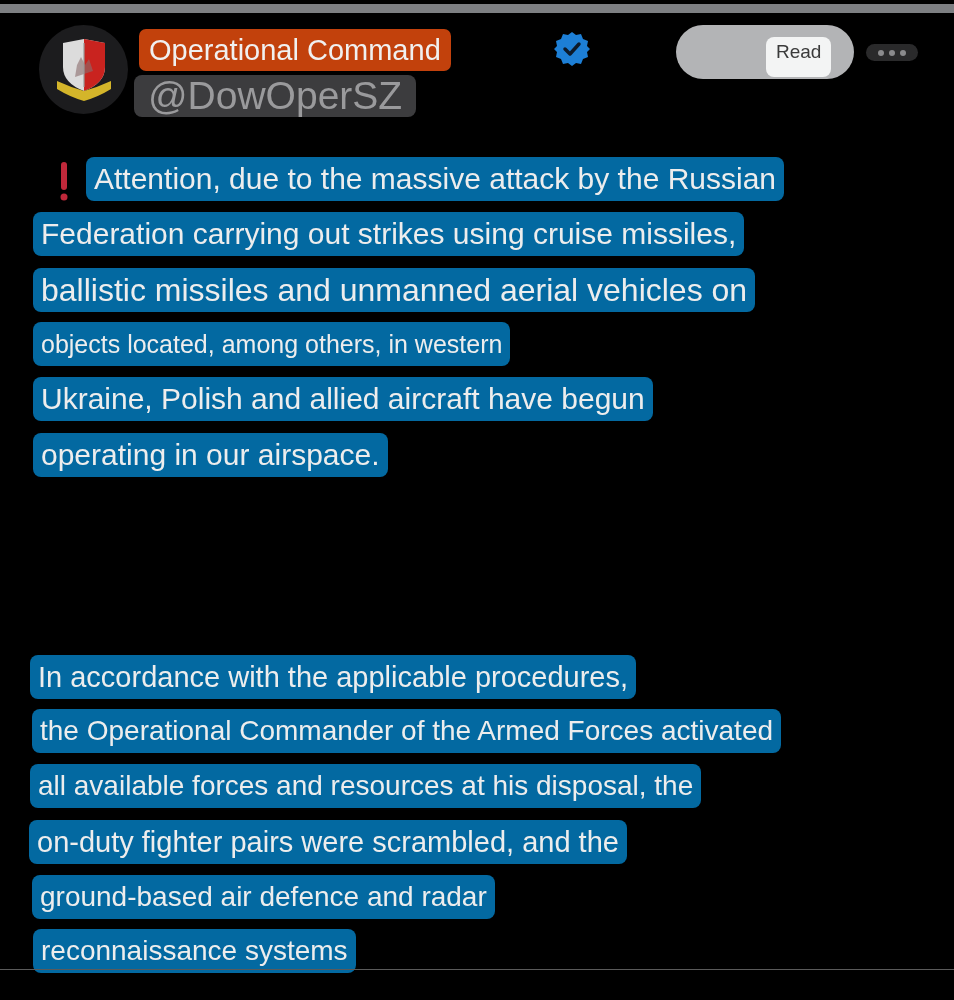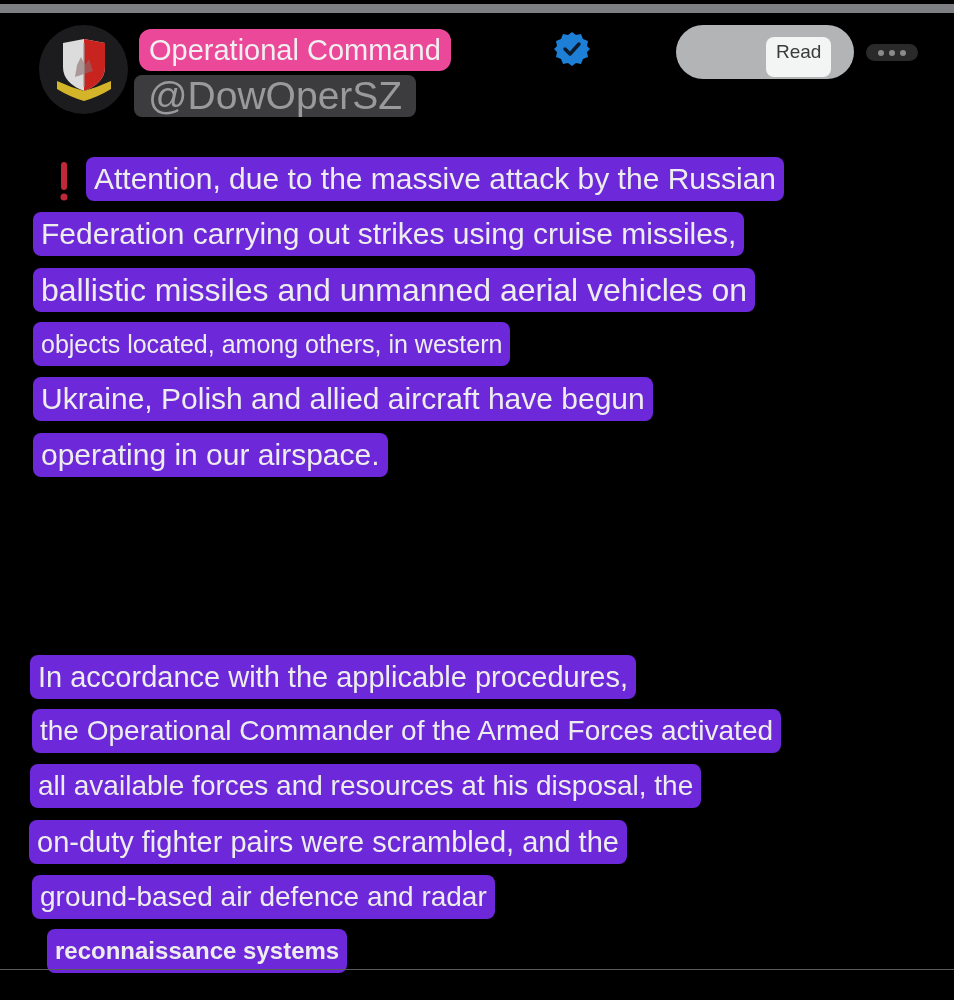--- a/index.html
+++ b/index.html
@@ -8,42 +8,42 @@
     font-family:"Liberation Sans", "DejaVu Sans", sans-serif; color:#ececec;
   }
   .topbar { position:absolute; left:0; top:0; width:954px; height:4px; background:#000; }
   .topstrip { position:absolute; left:0; top:4px; width:954px; height:9px; background:#7d7f82; }
   .avatar {
     position:absolute; left:39px; top:25px; width:89px; height:89px; border-radius:50%;
     background:#1c1c1e; display:flex; align-items:center; justify-content:center;
   }
   .name-pill {
     position:absolute; left:139px; top:29px; height:42px; padding:0 10px;
-    background:#ec4899; border-radius:12px; font-size:29px; line-height:42px; color:#f0f0f0;
+    background:#c2410c; border-radius:7px; font-size:29px; line-height:42px; color:#f0f0f0;
   }
   .handle-pill {
     position:absolute; left:134px; top:75px; height:42px; padding:0 14px;
     background:#3c3c3e; border-radius:8px; font-size:39px; line-height:42px; color:#9a9a9c;
   }
   .verified { position:absolute; left:553px; top:30px; width:38px; height:38px; }
   .read-toggle {
     position:absolute; left:676px; top:25px; width:178px; height:54px; border-radius:27px;
     background:#b3b4b6;
   }
   .read-btn {
     position:absolute; left:766px; top:37px; height:40px; padding:0 10px; border-radius:8px;
     background:#f3f4f4; color:#3a3a3a; font-size:19px; line-height:30px;
   }
   .more-btn {
     position:absolute; left:866px; top:44px; width:52px; height:17px; border-radius:9px;
     background:#2a2a2b; display:flex; align-items:center; justify-content:center; gap:5px;
   }
   .more-btn span { width:6px; height:6px; border-radius:50%; background:#8b8b8d; display:block; }
   .line {
-    position:absolute; height:44px; background:#6d28d9; border-radius:8px;
+    position:absolute; height:44px; background:#0369a1; border-radius:8px;
     font-size:30px; line-height:44px; padding:0 8px; color:#ededed; white-space:nowrap;
   }
   .excl { position:absolute; left:59px; top:160px; width:10px; height:42px; }
   .bottom-rule { position:absolute; left:0; top:969px; width:954px; height:1px; background:#5a5a5a; }
 </style>
 </head>
 <body>
 
 <div class="topbar"></div>
 <div class="topstrip"></div>
@@ -85,16 +85,16 @@
   <div class="line" style="left:33px; top:268px; font-size:32px;">ballistic missiles and unmanned aerial vehicles on</div>
   <div class="line" style="left:33px; top:322px; font-size:25px;">objects located, among others, in western</div>
   <div class="line" style="left:33px; top:377px; font-size:30px;">Ukraine, Polish and allied aircraft have begun</div>
   <div class="line" style="left:33px; top:433px; font-size:30px;">operating in our airspace.</div>
 
   <div class="line" style="left:30px; top:655px; font-size:29px;">In accordance with the applicable procedures,</div>
   <div class="line" style="left:32px; top:709px; font-size:28px;">the Operational Commander of the Armed Forces activated</div>
   <div class="line" style="left:30px; top:764px; font-size:28px;">all available forces and resources at his disposal, the</div>
   <div class="line" style="left:29px; top:820px; font-size:29px;">on-duty fighter pairs were scrambled, and the</div>
   <div class="line" style="left:32px; top:875px; font-size:28px;">ground-based air defence and radar</div>
-  <div class="line" style="left:47px; top:929px; font-size:24px;font-weight:bold;">reconnaissance systems</div>
+  <div class="line" style="left:33px; top:929px; font-size:28px;">reconnaissance systems</div>
 </div>
 
 <div class="bottom-rule"></div>
 
 </body></html>

